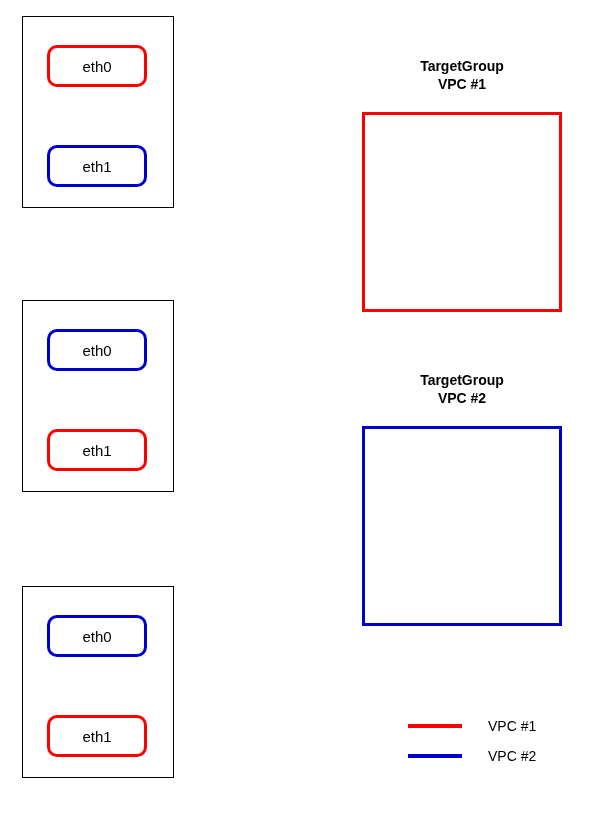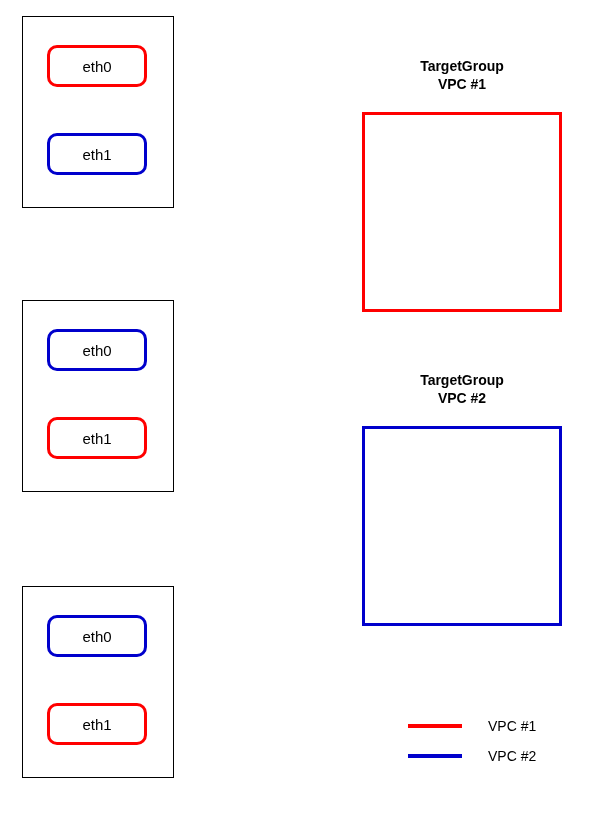--- a/index.html
+++ b/index.html
@@ -29,21 +29,21 @@
     height: 42px;
     border-radius: 10px;
     display: flex;
     align-items: center;
     justify-content: center;
     font-size: 15px;
     background: #fff;
     box-sizing: border-box;
   }
   .iface.top { top: 28px; }
-  .iface.bottom { top: 116px; }
+  .iface.bottom { top: 128px; }
   .red-border { border: 3px solid #ff0000; }
   .blue-border { border: 3px solid #0000cc; }
 
   .tg-title {
     position: absolute;
     width: 220px;
     text-align: center;
     font-weight: 700;
     font-size: 14px;
     line-height: 1.25;

